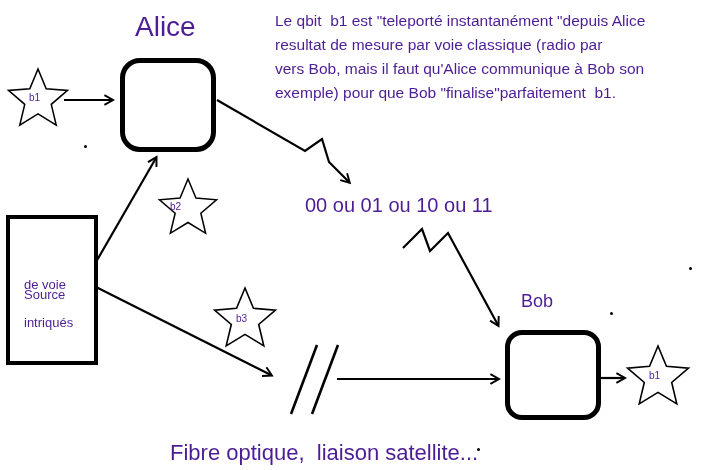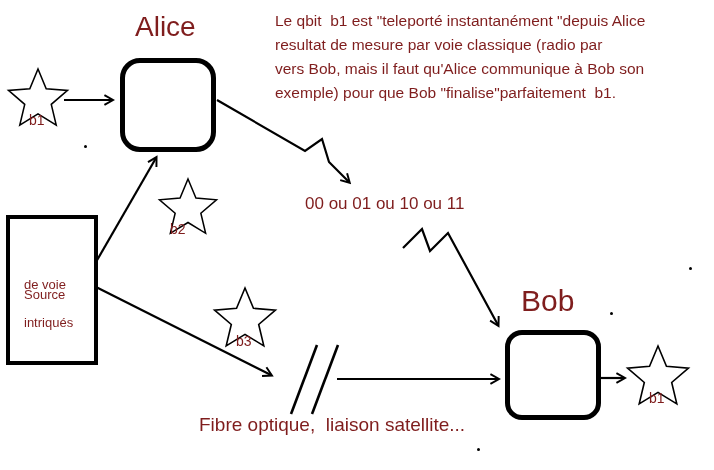--- a/index.html
+++ b/index.html
@@ -1,21 +1,21 @@
 <!DOCTYPE html>
 <html><head>
 <meta charset="utf-8">
 <style>
   html,body{margin:0;padding:0;background:#ffffff;}
   #canvas{
     position:relative;
     width:714px;height:470px;
     background:#ffffff;
     font-family:"Liberation Sans", sans-serif;
-    color:#7f1d1d;
+    color:#4c1d95;
     overflow:hidden;
   }
   .abs{position:absolute;}
   svg.layer{position:absolute;left:0;top:0;width:714px;height:470px;}
 
   .node-box{
     position:absolute;
     border:5px solid #000;
     border-radius:20px;
     background:#fff;
@@ -28,37 +28,37 @@
     border:4px solid #000;background:#fff;
     font-size:13px;
   }
   #source-box .src-line{position:absolute;left:14px;white-space:pre;}
   #src-l1{top:20px;margin-top:48px;}
   #src-l2{top:58px;}
   #src-l3{top:96px;}
 
   .big-title{font-size:28px;line-height:28px;white-space:pre;}
   #alice-title{left:135px;top:13px;}
-  #bob-title{left:521px;top:287px;font-size:30px;}
+  #bob-title{left:521px;top:287px;font-size:18px;}
 
   #description{
     left:275px;top:9px;
     font-size:15.5px;line-height:24px;
   }
   #description .p-line{white-space:pre;}
 
-  .qbit-label{font-size:14px;white-space:pre;margin-top:20px;}
+  .qbit-label{font-size:10px;white-space:pre;}
   #b1-left-label{left:29px;top:92px;}
   #b2-label{left:170px;top:201px;}
   #b3-label{left:236px;top:313px;}
   #b1-right-label{left:649px;top:370px;}
 
-  #classical-label{left:305px;top:194px;font-size:17px;white-space:pre;}
+  #classical-label{left:305px;top:194px;font-size:20px;white-space:pre;}
   #entangled-label{left:160px;top:259px;font-size:13.5px;white-space:pre;}
-  #channel-label{left:170px;top:414px;font-size:19px;white-space:pre;margin-left:29px;}
+  #channel-label{left:170px;top:440px;font-size:22px;white-space:pre;}
 
   .noise{position:absolute;background:#000;border-radius:50%;}
 </style>
 </head>
 <body>
 
 <div id="canvas">
 
   <svg class="layer" xmlns="http://www.w3.org/2000/svg">
     <defs>

